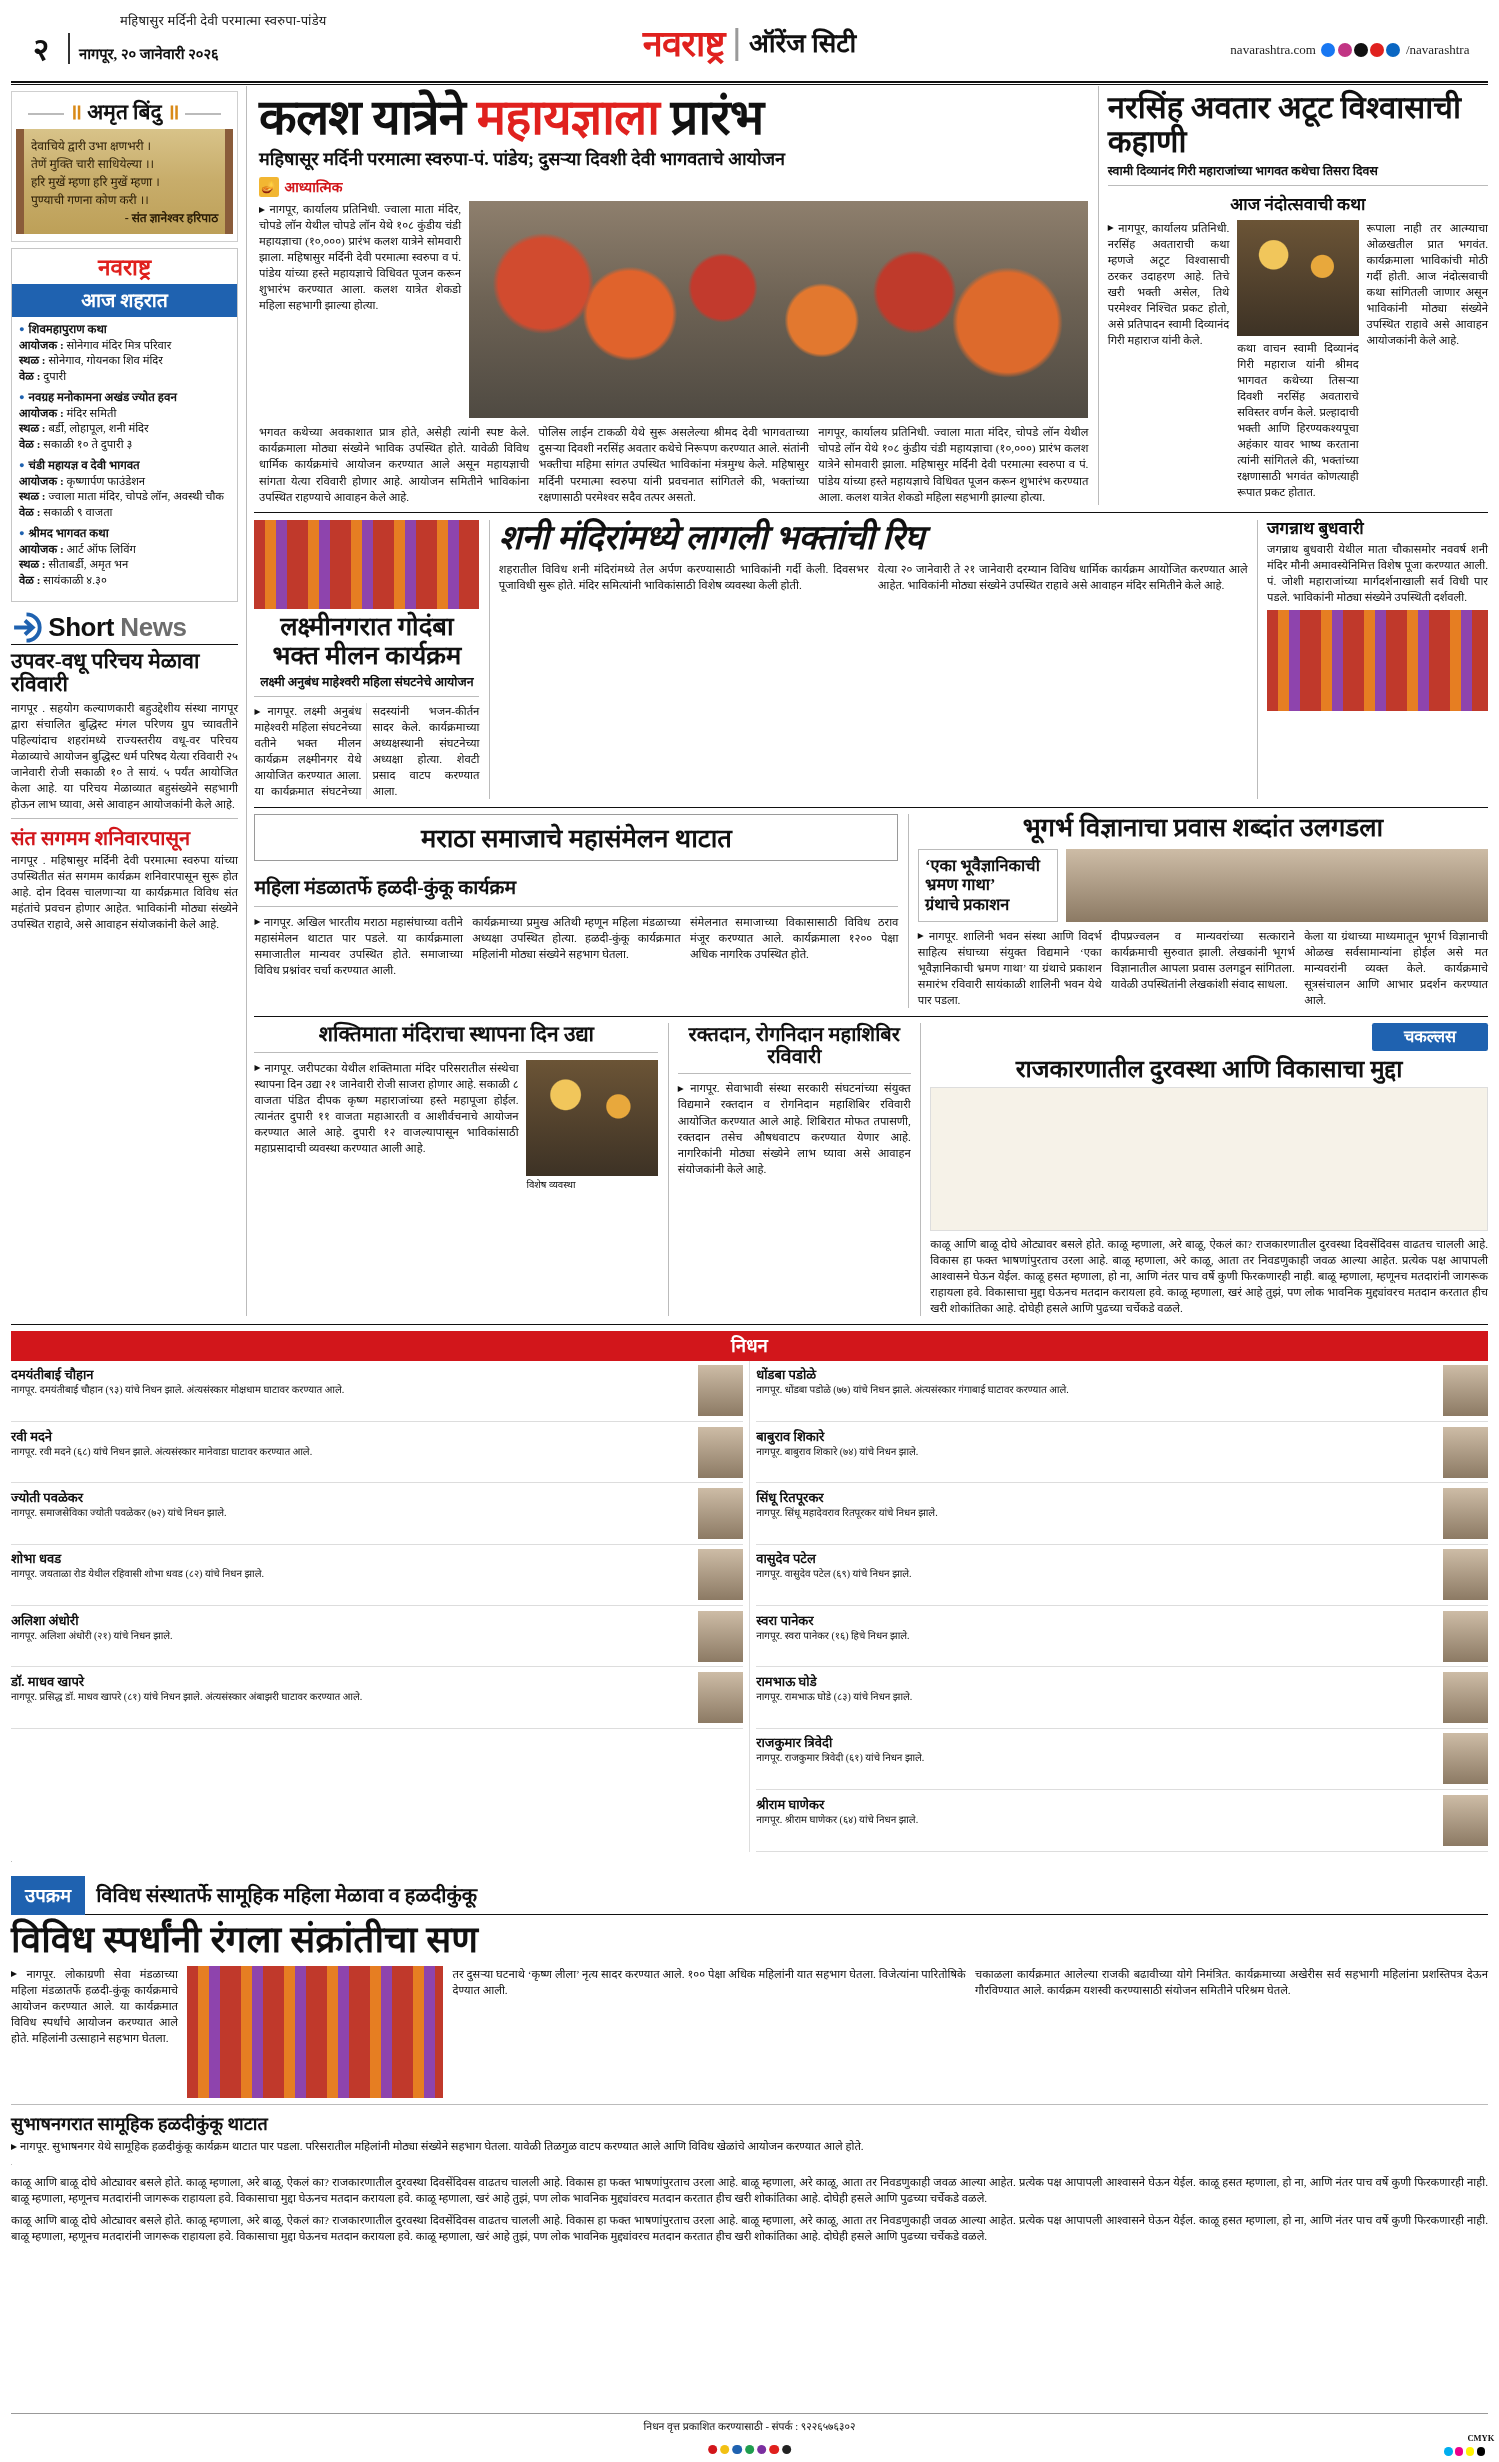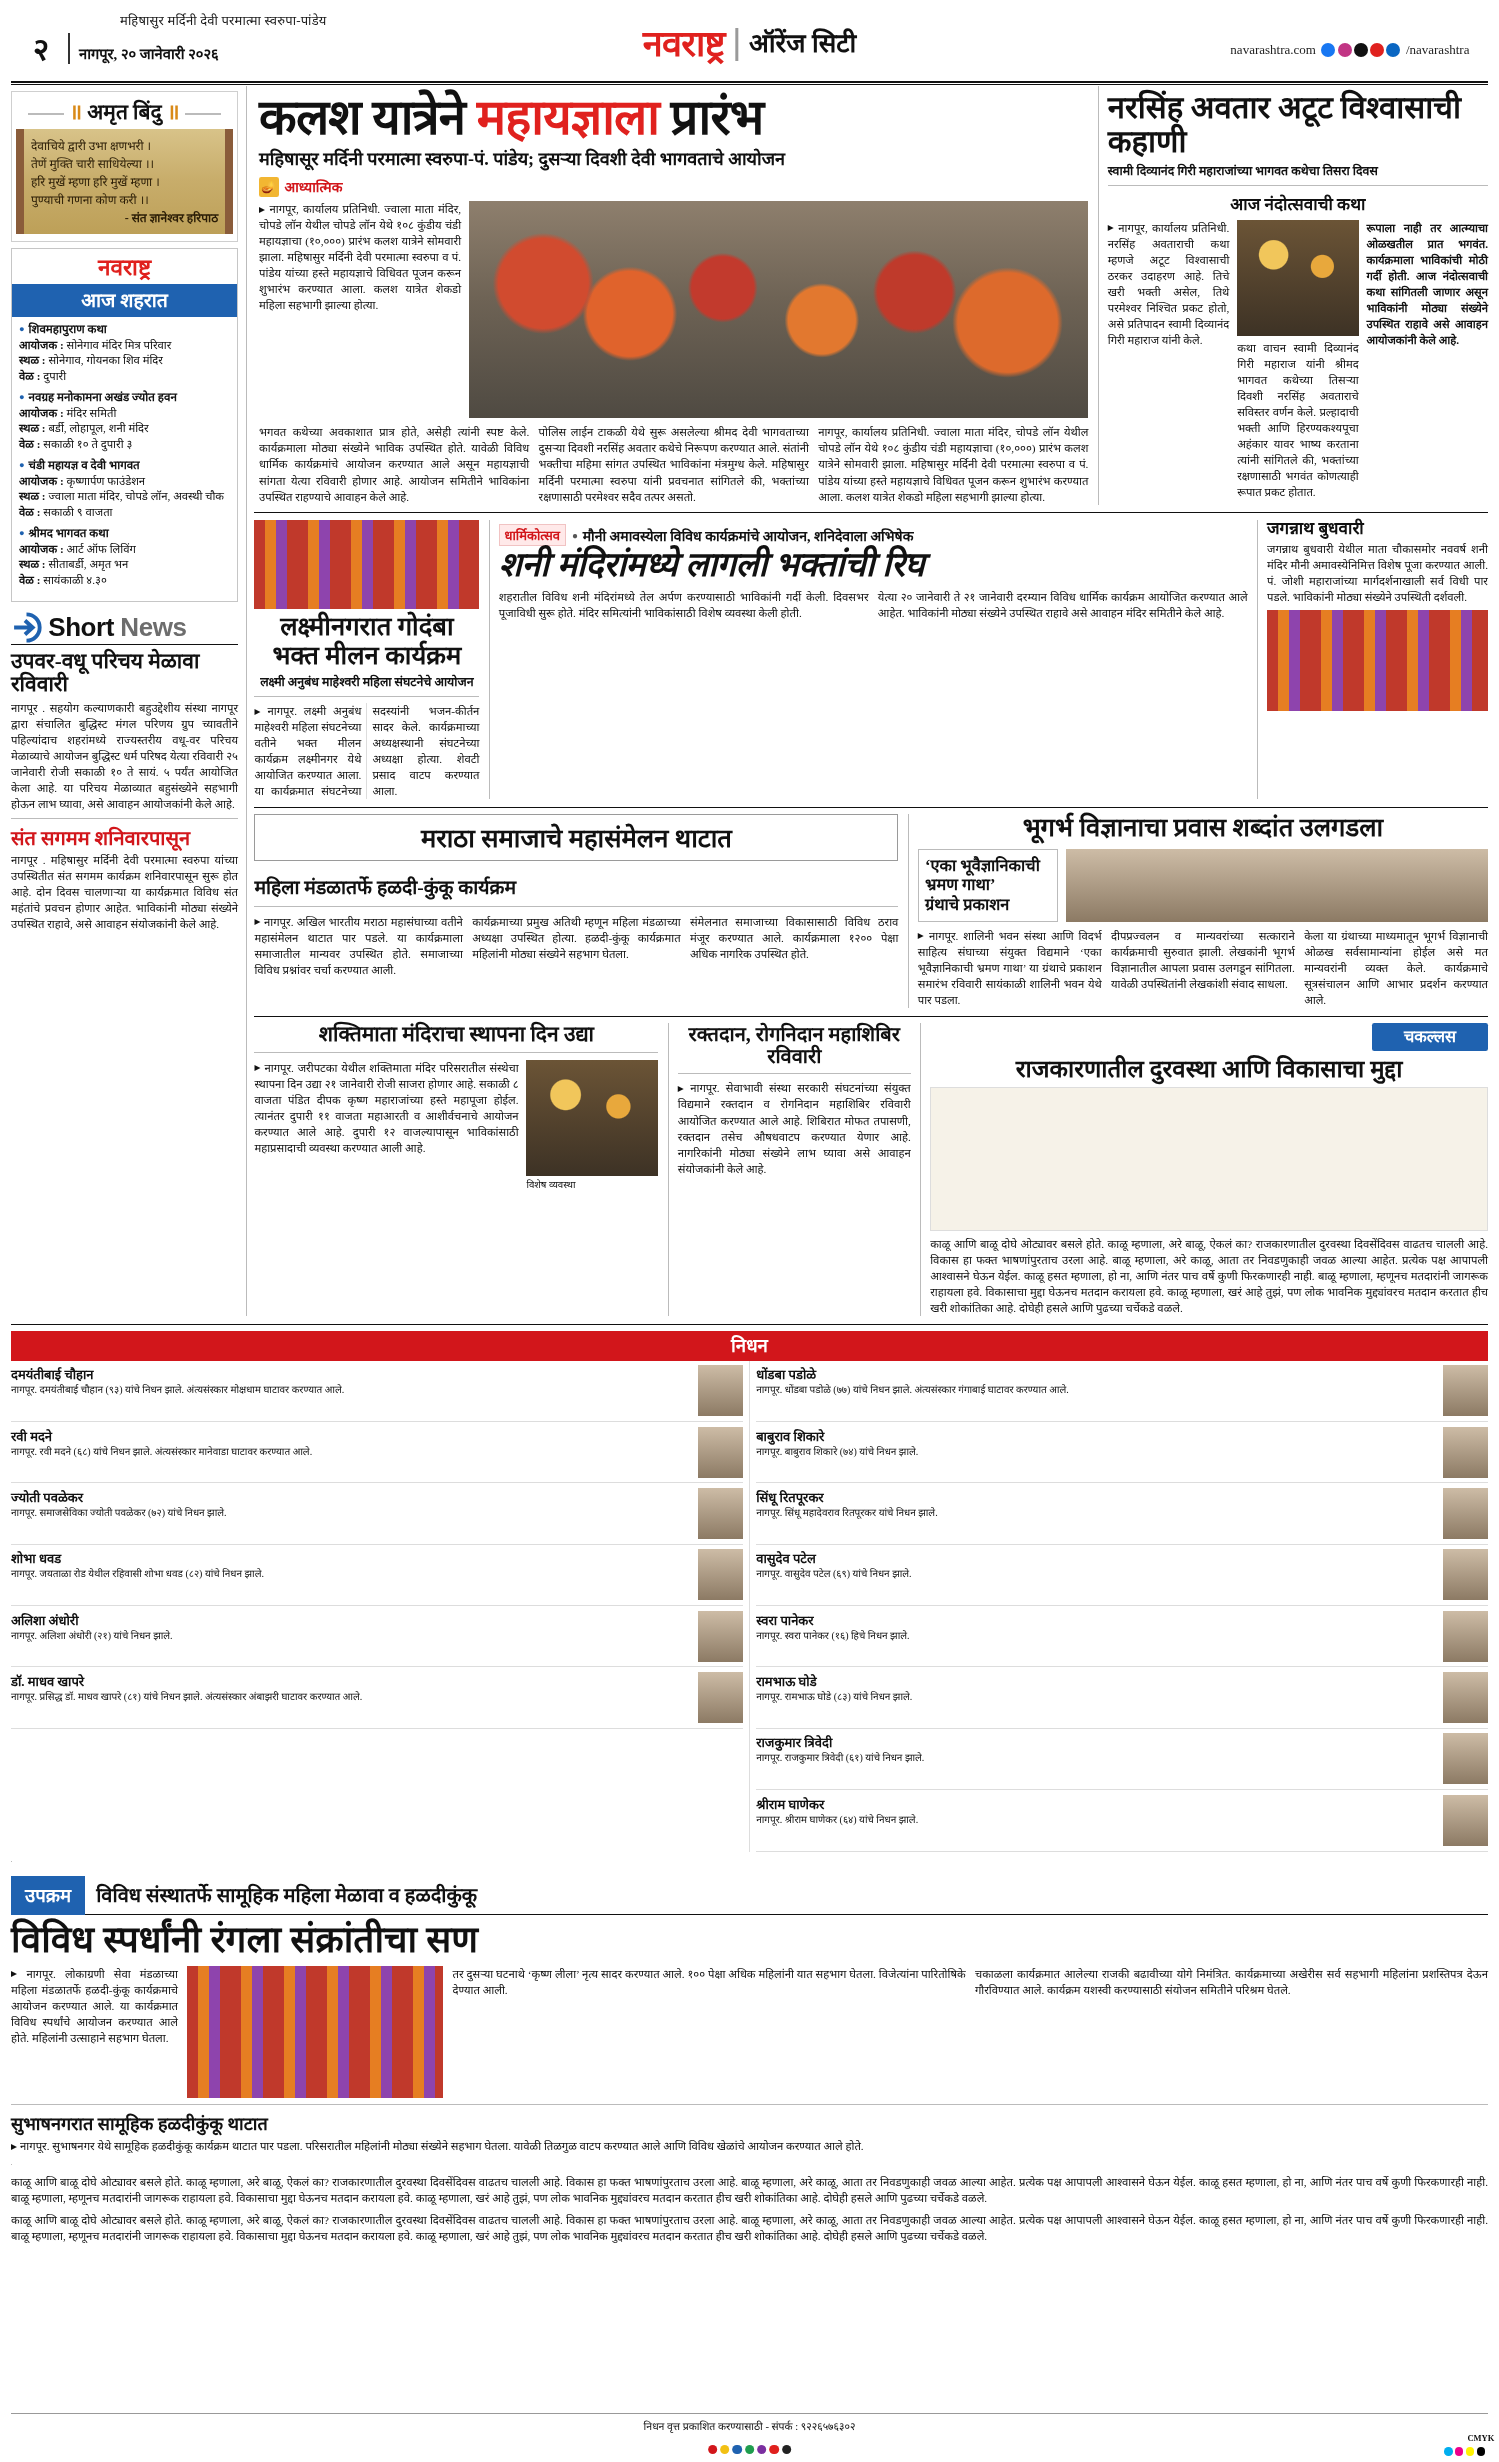--- a/index.html
+++ b/index.html
@@ -296,44 +296,40 @@
           <h2 style="font-size:31px; font-weight:bold; line-height:1.08; margin:4.7px 0 0;">नरसिंह अवतार अटूट विश्वासाची कहाणी</h2>
           <div style="font-size:12.4px; font-weight:bold; margin-top:3.9px;">स्वामी दिव्यानंद गिरी महाराजांच्या भागवत कथेचा तिसरा दिवस</div>
           <div class="hr-thin"></div>
           <div style="font-size:17px; font-weight:bold; text-align:center;">आज नंदोत्सवाची कथा</div>
           <div style="display:flex; gap:7.8px; margin-top:4.7px;">
             <div style="flex:1 1 0;" class="body-txt arrowb">नागपूर, कार्यालय प्रतिनिधी. नरसिंह अवताराची कथा म्हणजे अटूट विश्वासाची ठरकर उदाहरण आहे. तिचे खरी भक्ती असेल, तिथे परमेश्वर निश्चित प्रकट होतो, असे प्रतिपादन स्वामी दिव्यानंद गिरी महाराज यांनी केले.</div>
             <div style="flex:1 1 0;">
               <div class="photo temple" style="height:116px;"></div>
               <div class="body-txt" style="margin-top:3.9px;">कथा वाचन स्वामी दिव्यानंद गिरी महाराज यांनी श्रीमद भागवत कथेच्या तिसऱ्या दिवशी नरसिंह अवताराचे सविस्तर वर्णन केले. प्रल्हादाची भक्ती आणि हिरण्यकश्यपूचा अहंकार यावर भाष्य करताना त्यांनी सांगितले की, भक्तांच्या रक्षणासाठी भगवंत कोणत्याही रूपात प्रकट होतात.</div>
             </div>
-            <div style="flex:1 1 0;font-weight:bold;" class="body-txt">रूपाला नाही तर आत्म्याचा ओळखतील प्रात भगवंत. कार्यक्रमाला भाविकांची मोठी गर्दी होती. आज नंदोत्सवाची कथा सांगितली जाणार असून भाविकांनी मोठ्या संख्येने उपस्थित राहावे असे आवाहन आयोजकांनी केले आहे.</div>
+            <div style="flex:1 1 0;" class="body-txt">रूपाला नाही तर आत्म्याचा ओळखतील प्रात भगवंत. कार्यक्रमाला भाविकांची मोठी गर्दी होती. आज नंदोत्सवाची कथा सांगितली जाणार असून भाविकांनी मोठ्या संख्येने उपस्थित राहावे असे आवाहन आयोजकांनी केले आहे.</div>
           </div>
         </div>
       </div>
 
       <div class="hr-thick"></div>
 
       <div style="display:flex; gap:9.3px;">
 
         <div style="flex:0 0 225px;">
           <div class="photo group" style="height:89px;"></div>
           <div class="midhead" style="margin-top:4.7px;">लक्ष्मीनगरात गोदंबा भक्त मीलन कार्यक्रम</div>
           <div class="midsub">लक्ष्मी अनुबंध माहेश्वरी महिला संघटनेचे आयोजन</div>
           <div class="hr-thin"></div>
           <div class="cols2 body-txt arrowb">नागपूर. लक्ष्मी अनुबंध माहेश्वरी महिला संघटनेच्या वतीने भक्त मीलन कार्यक्रम लक्ष्मीनगर येथे आयोजित करण्यात आला. या कार्यक्रमात संघटनेच्या सदस्यांनी भजन-कीर्तन सादर केले. कार्यक्रमाच्या अध्यक्षस्थानी संघटनेच्या अध्यक्षा होत्या. शेवटी प्रसाद वाटप करण्यात आला.</div>
         </div>
 
         <div class="vrule"></div>
 
         <div style="flex:1 1 auto;">
-          <div class="sec-kicker">
-            <span class="kick-red">धार्मिकोत्सव</span>
-            <span class="kick-txt">मौनी अमावस्येला विविध कार्यक्रमांचे आयोजन, शनिदेवाला अभिषेक</span>
-          </div>
           <div class="sec-h italic">शनी मंदिरांमध्ये लागली भक्तांची रिघ</div>
           <div style="display:flex; gap:9.3px; margin-top:6.2px;">
             <div style="flex:1 1 0;" class="body-txt">शहरातील विविध शनी मंदिरांमध्ये तेल अर्पण करण्यासाठी भाविकांनी गर्दी केली. दिवसभर पूजाविधी सुरू होते. मंदिर समित्यांनी भाविकांसाठी विशेष व्यवस्था केली होती.</div>
             <div style="flex:1 1 0;" class="body-txt">येत्या २० जानेवारी ते २१ जानेवारी दरम्यान विविध धार्मिक कार्यक्रम आयोजित करण्यात आले आहेत. भाविकांनी मोठ्या संख्येने उपस्थित राहावे असे आवाहन मंदिर समितीने केले आहे.</div>
           </div>
         </div>
 
         <div class="vrule"></div>
 
         <div style="flex:0 0 221px;">

